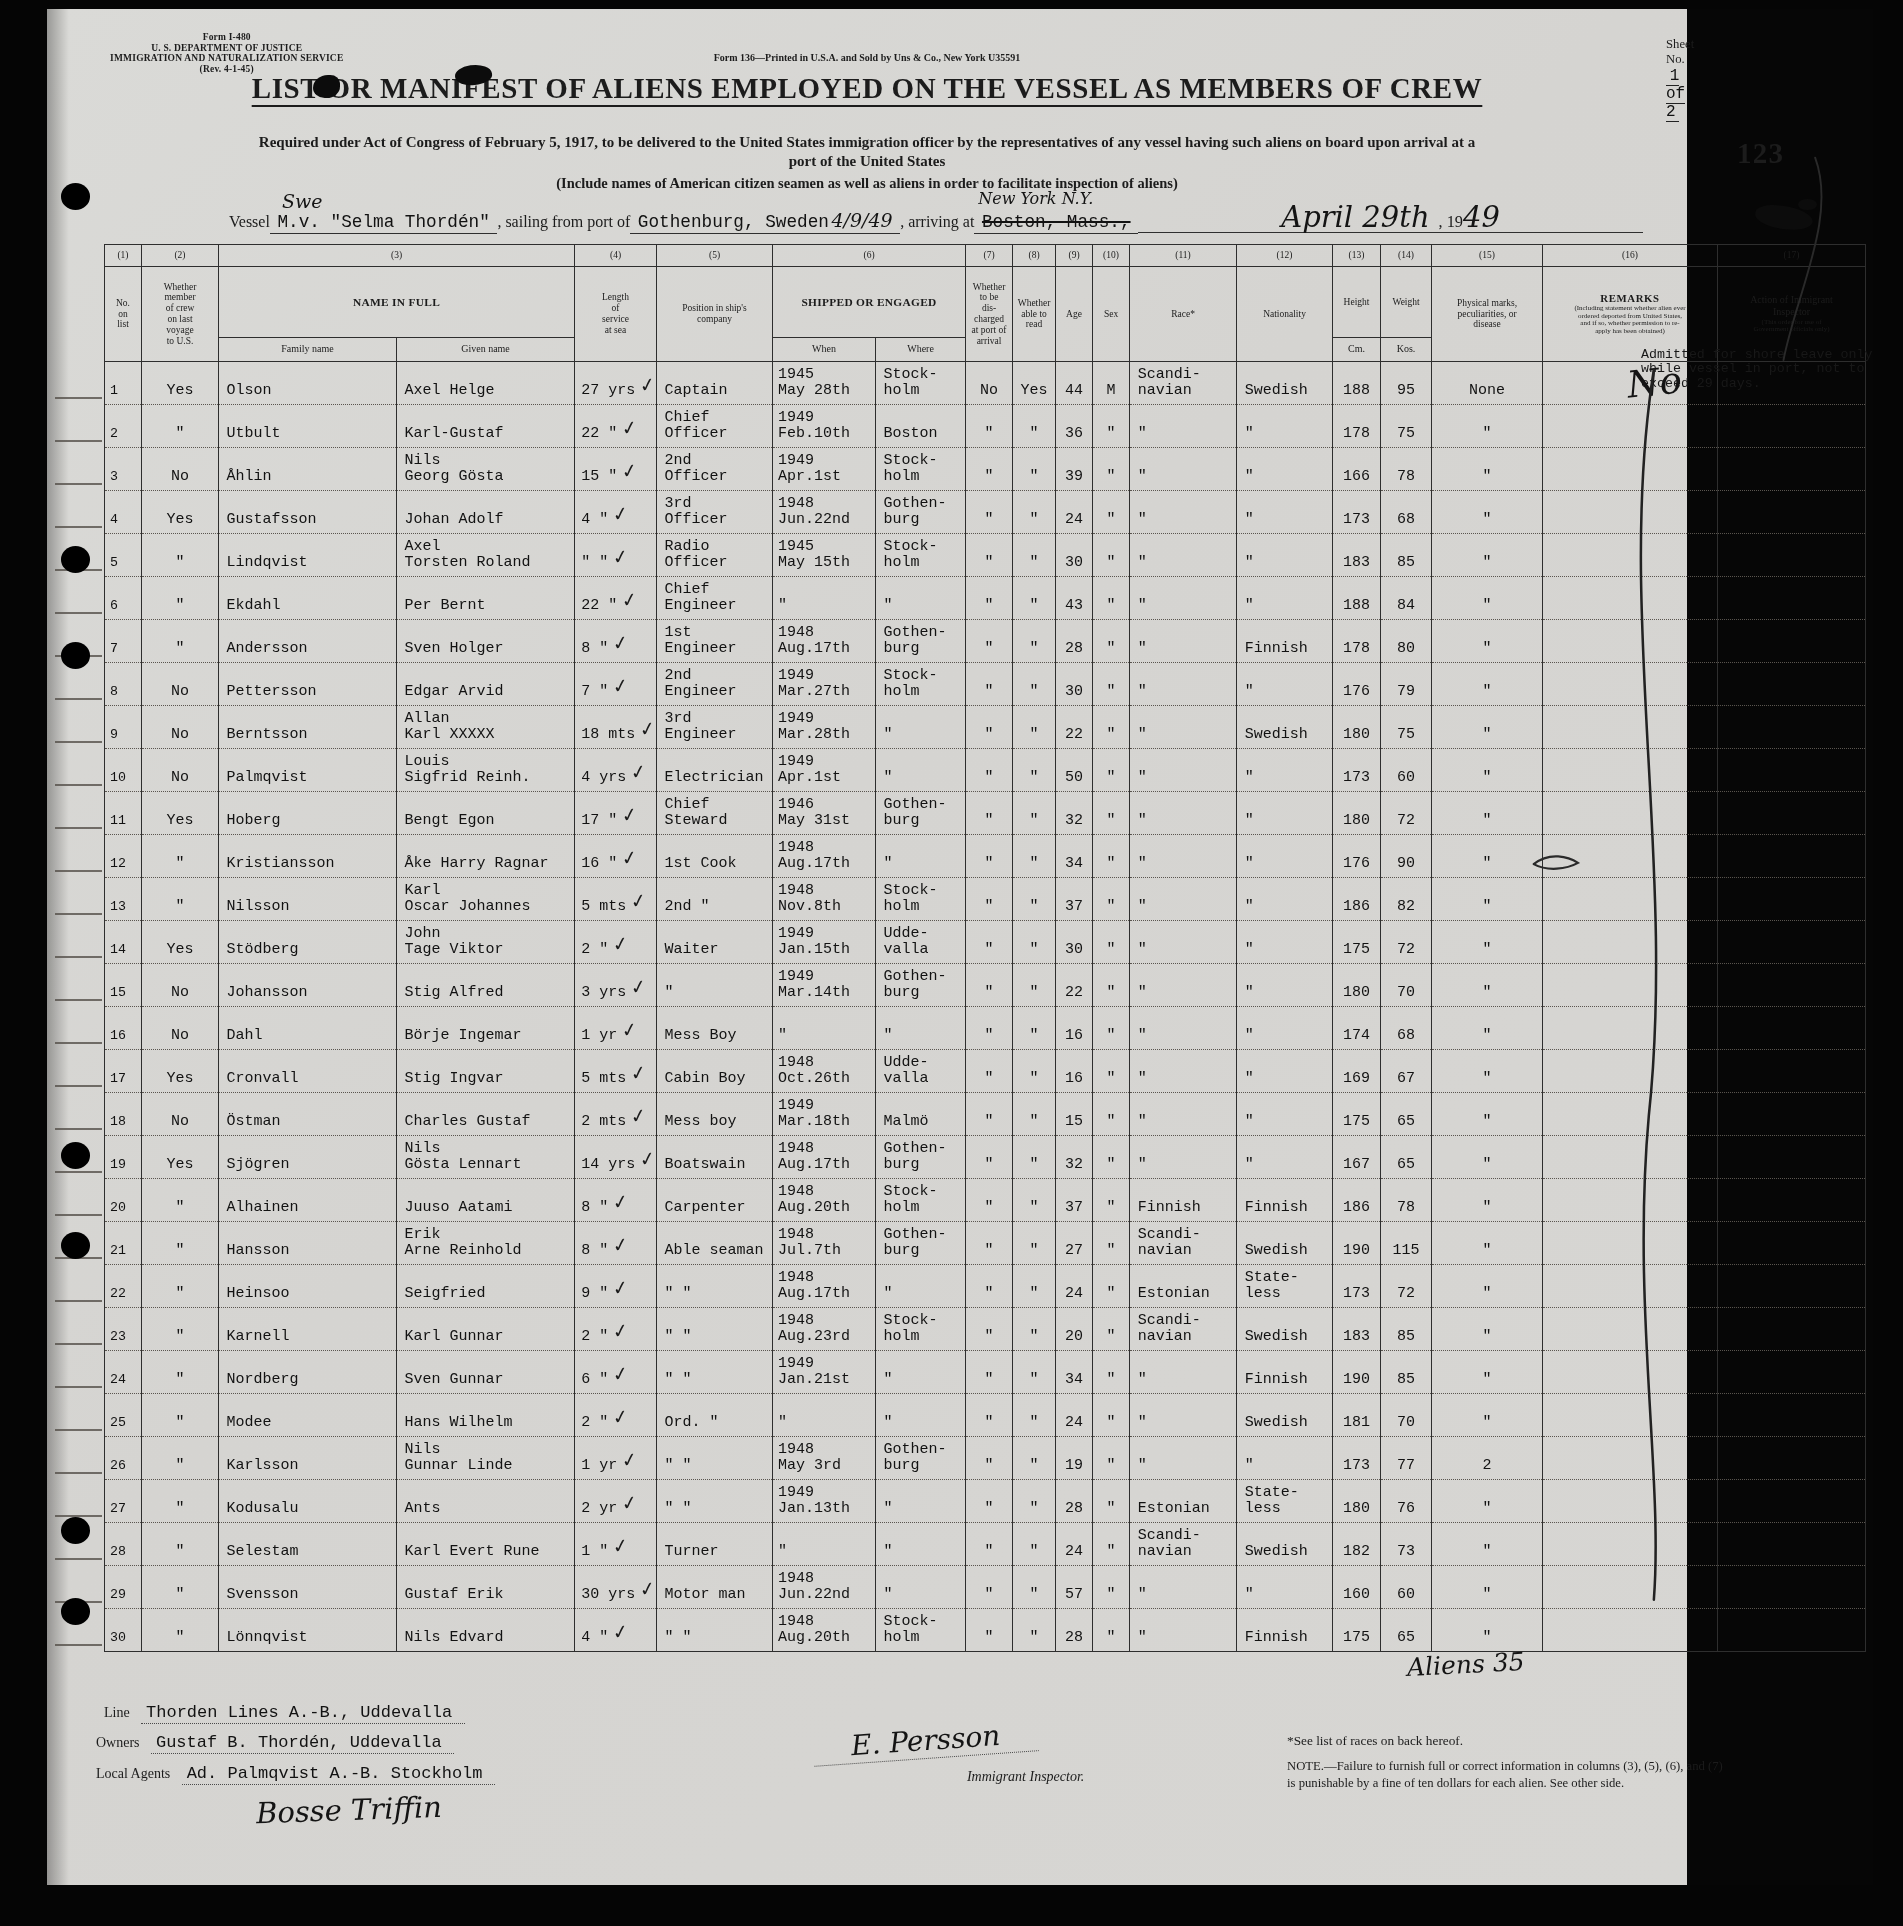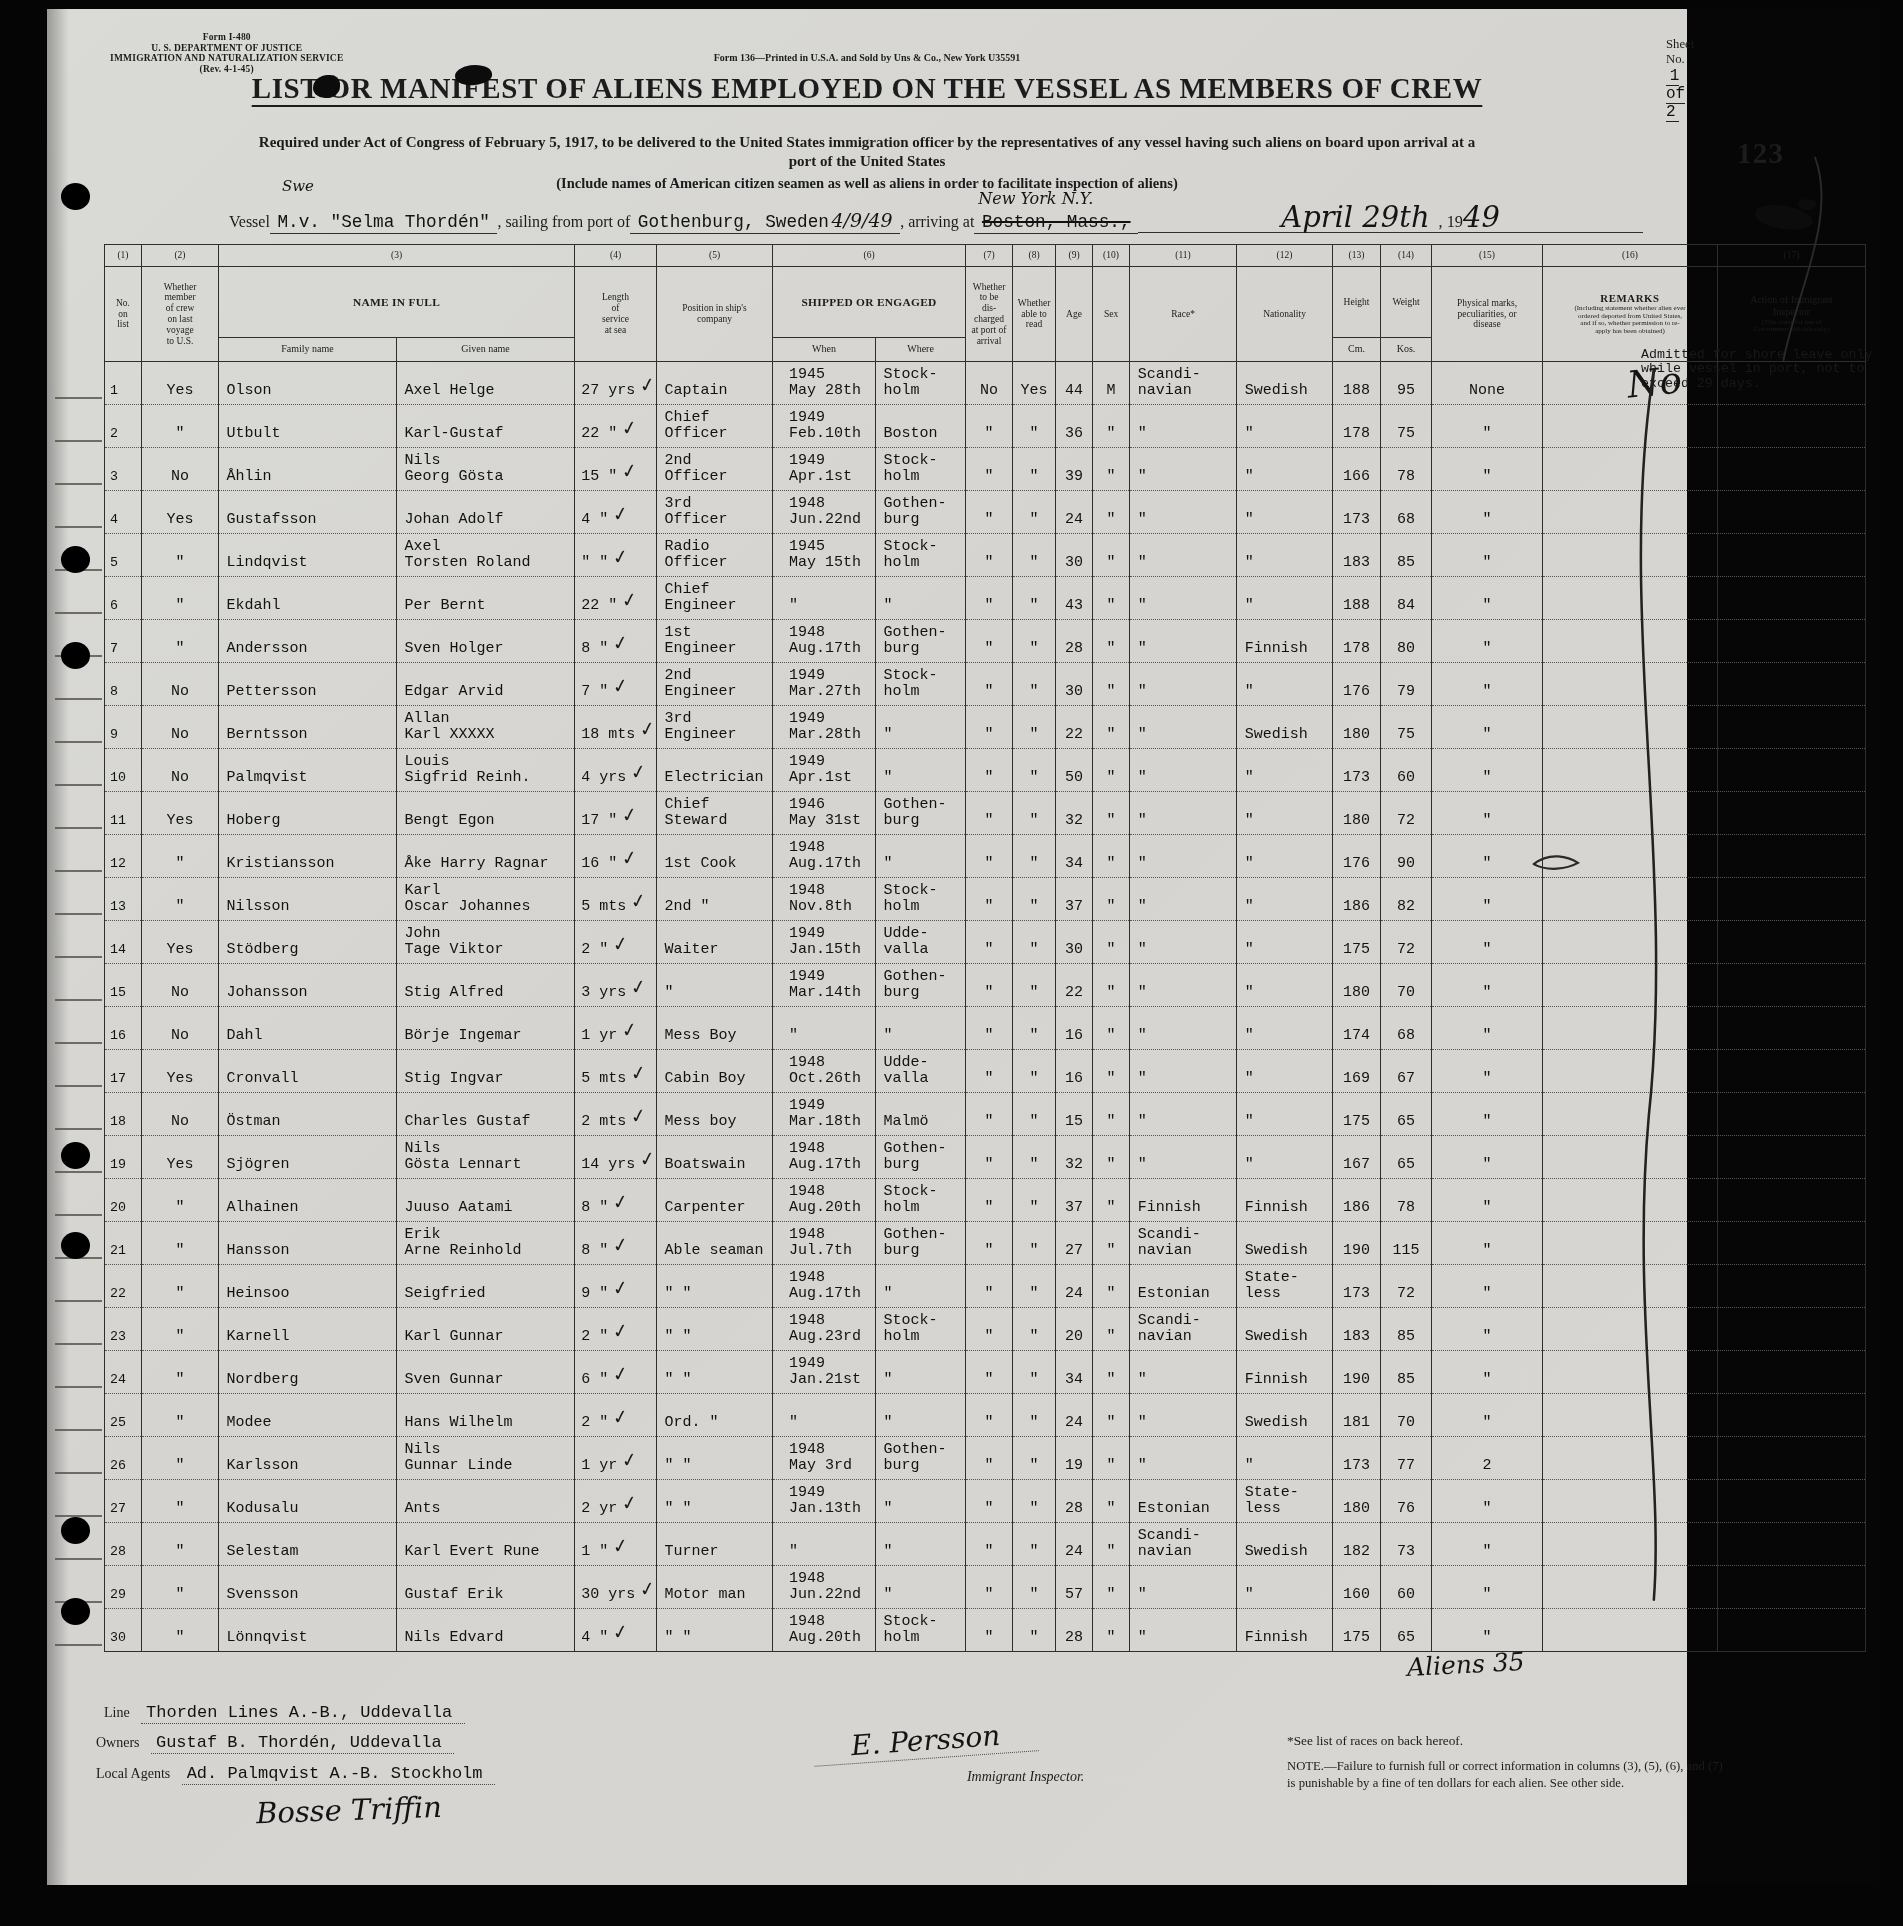--- a/index.html
+++ b/index.html
@@ -26,21 +26,21 @@
   .subtitle{position:absolute;left:76px;right:76px;top:124px;text-align:center;
        font-size:15px;font-weight:bold;line-height:19px;}
   .include-note{position:absolute;left:0;right:0;top:166px;text-align:center;font-size:14.5px;font-weight:bold;}
   .page-stamp{position:absolute;left:1690px;top:128px;font-size:29px;font-weight:bold;letter-spacing:1.3px;}
   .hw{font-family:"DejaVu Serif", serif;font-style:italic;color:#141414;}
 
   .vessel-row{position:absolute;left:182px;right:44px;top:196px;display:flex;align-items:baseline;height:37px;}
   .vessel-row .plabel{font-size:16px;white-space:nowrap;}
   .vessel-row .typed{font-size:17.7px;white-space:nowrap;}
   .blank{border-bottom:1.3px solid #2f2f2f;padding:0 7.6px 1.3px 7.6px;white-space:nowrap;}
-  .swe-note{position:absolute;left:235px;top:168px;font-size:15px;}
+  .swe-note{position:absolute;left:235px;top:181px;font-size:19px;}
   .struck{text-decoration:line-through;text-decoration-thickness:1.9px;}
   .ny-over{position:absolute;left:3.8px;top:-23px;font-size:16px;white-space:nowrap;}
   .rel{position:relative;}
   .arr-date-blank{display:flex;align-items:baseline;border-bottom:1.3px solid #2f2f2f;flex:1;}
   .spacer{flex:1;}
   .hw-big{font-size:29px;line-height:25px;}
   .hw-mid{font-size:19px;text-align:right;}
 
   
   table{position:absolute;left:57px;top:235px;width:1758px;border-collapse:collapse;table-layout:fixed;}
@@ -58,21 +58,21 @@
   .ah{font-size:10px;line-height:11.4px;}
   tbody tr{height:43px;}
   tbody td{border-left:1.3px solid #2e2e2e;border-right:1.3px solid #2e2e2e;
            border-top:1.3px dotted #5a554f;vertical-align:bottom;
            font-family:"Liberation Mono", monospace;font-size:15px;line-height:16.4px;
            color:#121212;padding:0 2.5px 3.8px 2.5px;overflow:hidden;}
   td.c-no{font-size:13.3px;text-align:left;padding-left:5px;}
   td.c-mid{text-align:center;}
   td.c-left{text-align:left;padding-left:7.6px;}
   td.c-pre{white-space:pre-line;}
-  td.c-when{text-align:left;padding-left:16px;white-space:pre-line;}
+  td.c-when{text-align:left;padding-left:5px;white-space:pre-line;}
   td.c-svc{text-align:left;padding-left:6.3px;white-space:nowrap;}
   .check{display:inline-block;margin-left:5px;font-family:"DejaVu Sans", sans-serif;
          font-size:19px;transform:rotate(-10deg) translateY(-2.5px);color:#1a1a1a;}
 
   .row-dashes{position:absolute;left:7.6px;top:347px;width:47px;height:1292px;
       background:repeating-linear-gradient(to bottom,transparent 0 41px,#55504a 41px 43px);opacity:.8;}
 
   
   .stamp-remarks{position:absolute;left:1594px;top:339px;width:253px;
       font-family:"Liberation Mono", monospace;font-size:13.3px;line-height:14.5px;

